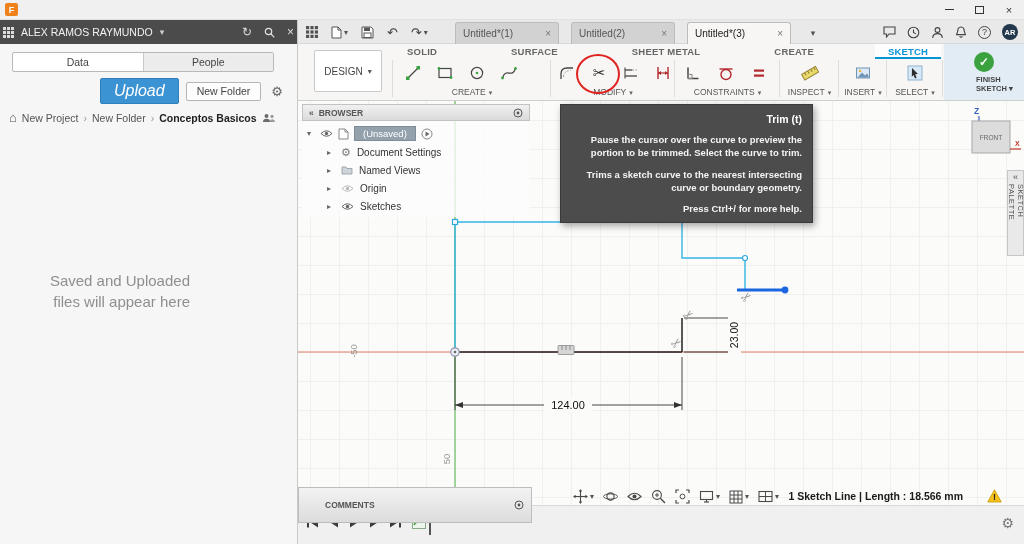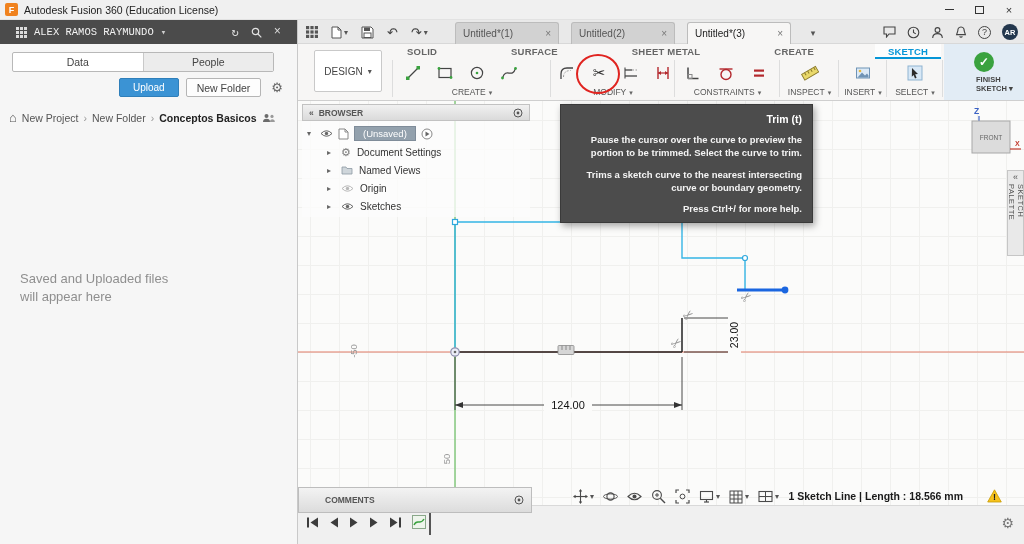--- a/index.html
+++ b/index.html
@@ -11,37 +11,37 @@
   #titlebar { position:absolute; left:0; top:0; width:1024px; height:20px; background:#f0f0f0; border-bottom:1px solid #e2e2e2; display:flex; align-items:center; }
   .app-logo { width:13px; height:13px; background:#f0821e; color:#fff; font-size:9px; font-weight:bold; display:flex; align-items:center; justify-content:center; border-radius:2px; margin:0 6px 0 5px; }
   .tb-title { font-size:10.5px; color:#222; }
   .win-controls { margin-left:auto; display:flex; height:100%; }
   .win-btn { width:30px; display:flex; align-items:center; justify-content:center; font-size:11px; color:#333; cursor:default; }
   .minimize-bar { width:9px; height:1px; background:#333; display:block; }
   .maximize-box { width:9px; height:8px; border:1px solid #333; display:block; }
 
   
   #datapanel { position:absolute; left:0; top:20px; width:298px; height:524px; background:#f6f6f6; border-right:1px solid #c9c9c9; }
-  #dp-header { height:24px; background:#4b4b4b; color:#fff; display:flex; align-items:center; padding:0 16px; gap:7px;font-family:Liberation Mono, monospace; }
+  #dp-header { height:24px; background:#4b4b4b; color:#fff; display:flex; align-items:center; padding:0 3px; gap:7px; }
   #dp-user { font-size:10.5px; color:#f2f2f2; }
   .dp-caret { color:#cfcfcf; font-size:9px; }
   .dp-right { margin-left:auto; display:flex; align-items:center; gap:12px; color:#ddd; }
   .dp-right .g { font-size:12px; }
   #dp-tabs { position:absolute; left:12px; top:32px; width:262px; height:20px; display:flex; border:1px solid #b8b8b8; border-radius:2px; overflow:hidden; background:#fff; }
   .dp-tab { flex:1; display:flex; align-items:center; justify-content:center; font-size:10.5px; color:#444; }
   .dp-tab.people { background:#ececec; border-left:1px solid #c9c9c9; }
   #dp-actions { position:absolute; left:0; top:58px; width:100%; display:flex; align-items:center; justify-content:flex-end; padding-right:14px; gap:7px; }
-  .btn-upload { background:#3b93d4; color:#fff; font-size:10px; padding:3px 13px; border-radius:2px; border:1px solid #2f7fba; }
+  .btn-upload { background:#3b93d4; color:#fff; font-size:16px; padding:3px 13px; border-radius:2px; border:1px solid #2f7fba;font-style:italic; }
   .btn-newfolder { background:#fdfdfd; border:1px solid #b5b5b5; color:#444; font-size:10.5px; padding:2.5px 10px; border-radius:2px; }
   .dp-gear { font-size:13px; color:#666; margin-left:3px; }
   #dp-crumbs { position:absolute; left:9px; top:90px; right:6px; display:flex; align-items:center; gap:5px; font-size:10.5px; color:#555; white-space:nowrap; }
   .crumb-home { font-size:13px; color:#555; }
   .crumb-sep { color:#999; }
   .crumb-last { color:#222; font-weight:bold; }
-  #dp-empty { position:absolute; left:20px; top:250px; width:160px; text-align:left; font-size:13px; color:#8f8f8f; line-height:1.4; }
+  #dp-empty { position:absolute; left:30px; top:250px; width:160px; text-align:right; font-size:15px; color:#8f8f8f; line-height:1.4; }
 
   
   #qat { position:absolute; left:298px; top:20px; width:726px; height:24px; background:#e9e9e9; border-bottom:1px solid #d8d8d8; }
   .qat-icons { position:absolute; left:8px; top:0; height:24px; display:flex; align-items:center; gap:13px; }
   .qat-btn { display:flex; align-items:center; gap:2px; color:#444; }
   .glyph-btn { font-size:13px; color:#444; line-height:1; }
   .tiny-caret { font-size:8px; color:#555; }
   .doc-tabs { position:absolute; left:157px; top:2px; height:22px; display:flex; gap:12px; align-items:flex-end; }
   .doc-tab { min-width:104px; height:22px; padding:6px 7px; background:#d2d2d2; border:1px solid #bcbcbc; border-bottom:none; border-radius:3px 3px 0 0; display:flex; align-items:center; gap:22px; font-size:10px; color:#555; }
   .doc-tab.active { background:#f7f6f5; color:#222; }
@@ -93,42 +93,41 @@
   .tt-p { font-size:9.5px; font-weight:bold; line-height:1.4; margin-bottom:8px; color:#f4f4f4; }
   .tt-p.last { margin-bottom:0; }
 
   
   #viewcube { position:absolute; left:952px; top:103px; width:70px; height:62px; z-index:6; }
   #palette { position:absolute; left:1007px; top:170px; width:17px; height:86px; background:#e9e9e9; border:1px solid #c6c6c6; display:flex; flex-direction:column; align-items:center; padding-top:2px; z-index:6; }
   .pal-collapse { font-size:9px; color:#555; line-height:1; }
   .pal-label { writing-mode:vertical-rl; font-size:7.5px; color:#555; letter-spacing:.5px; margin-top:2px; }
 
   
-  #comments { position:absolute; left:298px; top:487px; width:234px; height:26px; background:linear-gradient(#f3f3f3,#dcdcdc); border:1px solid #bdbdbd; display:flex; align-items:center; padding:0 7px 0 26px; font-size:8.5px; font-weight:bold; color:#555; z-index:5; }
+  #comments { position:absolute; left:298px; top:487px; width:234px; height:36px; background:linear-gradient(#f3f3f3,#dcdcdc); border:1px solid #bdbdbd; display:flex; align-items:center; padding:0 7px 0 26px; font-size:8.5px; font-weight:bold; color:#555; z-index:5; }
   #comments .sp { flex:1; }
   #navbar { position:absolute; left:573px; top:488px; height:17px; display:flex; align-items:center; gap:9px; z-index:5; }
   .nav-item { display:flex; align-items:center; gap:2px; }
   #statusbar { position:absolute; right:22px; top:489px; display:flex; align-items:center; gap:24px; z-index:5; }
   .status-text { font-size:10.5px; font-weight:bold; color:#1a1a1a; }
   #bottombar { position:absolute; left:298px; top:505px; width:726px; height:39px; background:#f0f0f0; border-top:1px solid #d9d9d9; }
   .playback { position:absolute; left:8px; top:11px; display:flex; align-items:center; gap:10px; }
   .tl-marker { position:absolute; left:114px; top:9px; }
   .tl-cursor { position:absolute; left:131px; top:7px; width:2px; height:22px; background:#555; }
   .tl-gear { position:absolute; right:10px; top:9px; font-size:14px; color:#777; }
 </style>
 </head>
 <body>
 
 <div id="app">
 
   <div id="titlebar">
     <div class="app-logo">
         <span>F</span>
       </div>
-    <span class="tb-title">Autodesk Fusion 360 (Education License)</span>
     <div class="win-controls">
       <div class="win-btn">
           <span class="minimize-bar"></span>
         </div>
       <div class="win-btn">
           <span class="maximize-box"></span>
         </div>
       <div class="win-btn">
           <span>×</span>
         </div>

